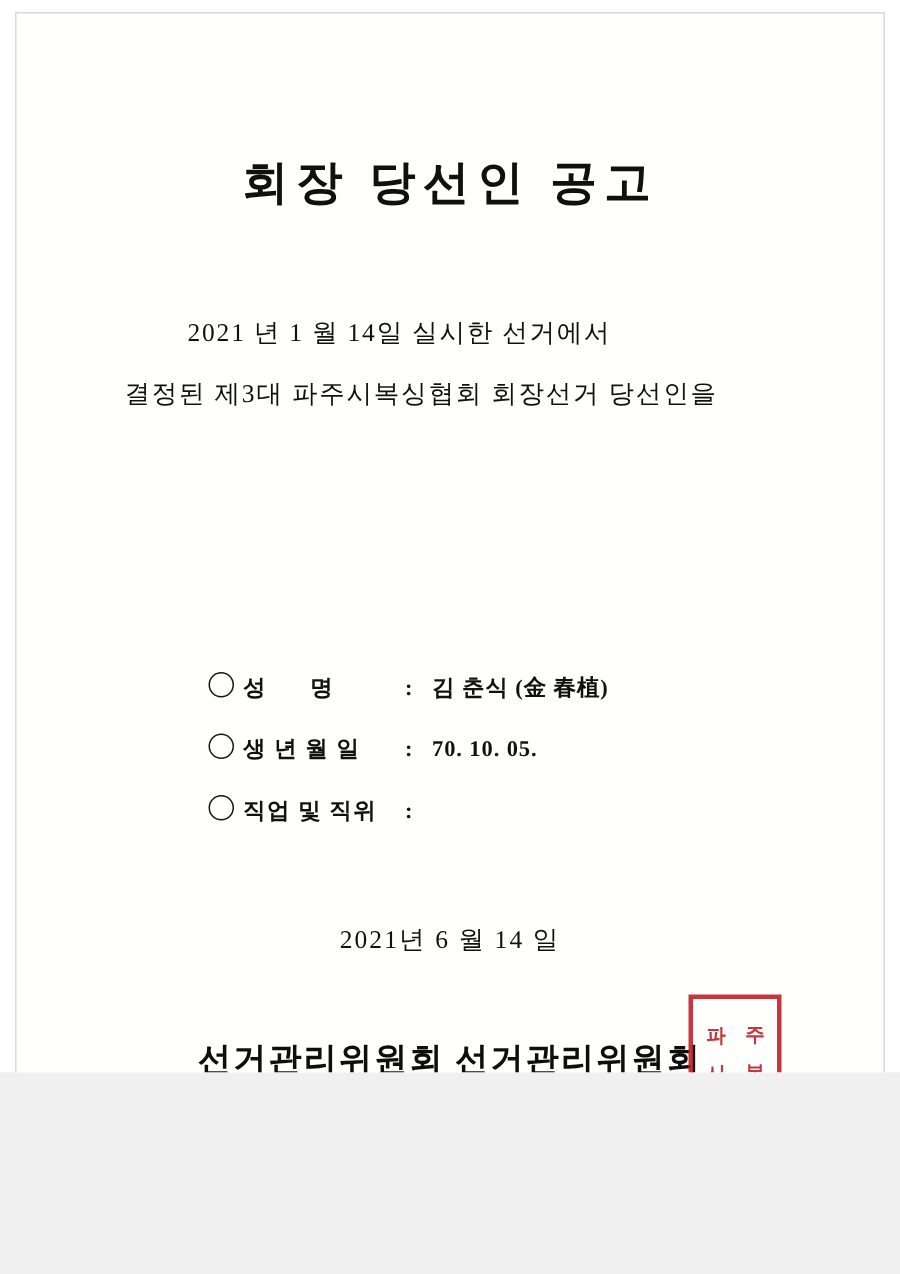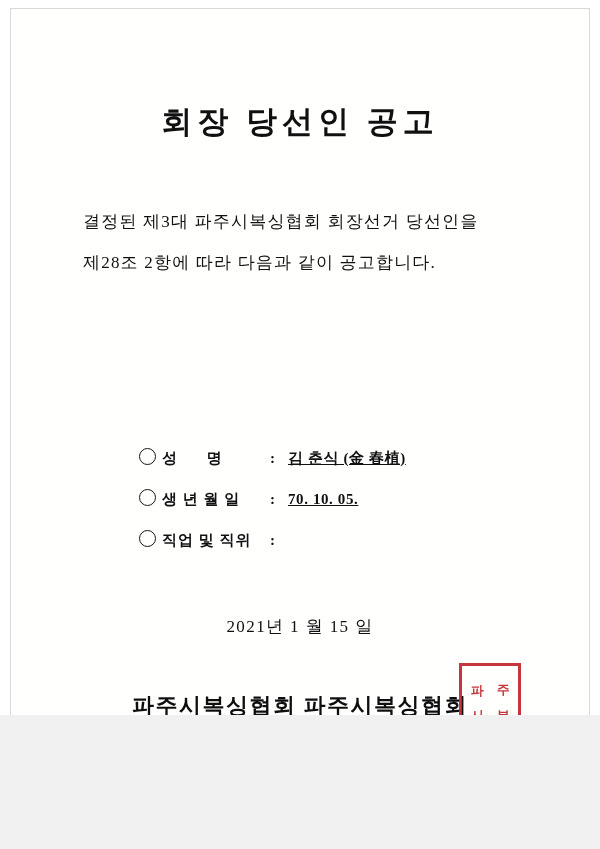--- a/index.html
+++ b/index.html
@@ -107,21 +107,20 @@
     letter-spacing: 13px;
   }
   .field-colon {
     display: inline-block;
     width: 18px;
     font-weight: bold;
   }
   .field-value {
     font-weight: bold;
     letter-spacing: 0.6px;
-    text-decoration: underline;
   }
   .date-line {
     position: absolute;
     left: 0;
     right: 0;
     top: 606px;
     text-align: center;
     font-family: "Liberation Serif", serif;
     font-size: 17px;
     letter-spacing: 1.4px;
@@ -169,22 +168,22 @@
 </style>
 </head>
 <body>
 
 <div class="page">
   <div class="sheet">
 
     <div class="doc-title">회장 당선인 공고</div>
 
     <div class="body-block">
+      <div class="body-line indent">2021 년  1 월   14일  실시한 선거에서</div>
       <div class="body-line">결정된 제3대 파주시복싱협회 회장선거 당선인을</div>
-      <div class="body-line">제28조 2항에 따라 다음과 같이 공고합니다.</div>
     </div>
 
 
     <div class="fields">
 
       <div class="field-row">
         <span class="bullet"></span>
         <span class="field-label spaced">성       명</span>
         <span class="field-colon">:</span>
         <span class="field-value">김 춘식 (金 春植)</span>
@@ -198,23 +197,23 @@
       </div>
 
       <div class="field-row">
         <span class="bullet"></span>
         <span class="field-label">직업 및 직위</span>
         <span class="field-colon">:</span>
       </div>
 
     </div>
 
-    <div class="date-line">2021년 1 월 15 일</div>
-
-    <div class="signature-line">파주시복싱협회 파주시복싱협회</div>
+    <div class="date-line">2021년 6 월 14 일</div>
+
+    <div class="signature-line">선거관리위원회 선거관리위원회</div>
 
     <div class="seal">
       <span>파</span>
       <span>주</span>
       <span>시</span>
       <span>복</span>
     </div>
 
   </div>
 </div>

